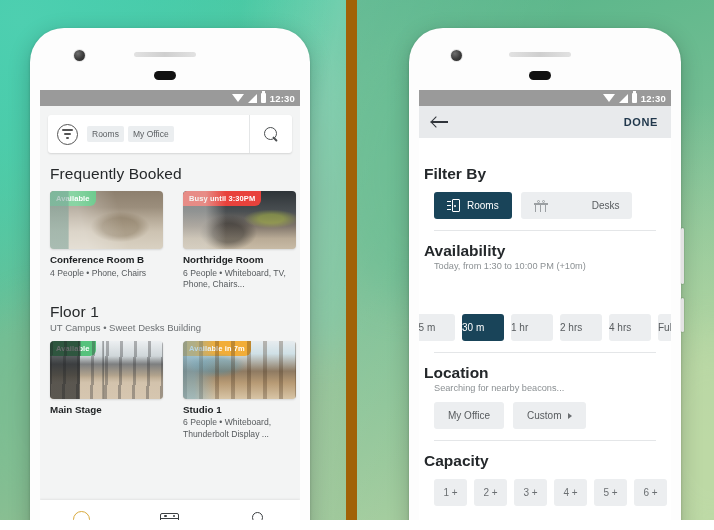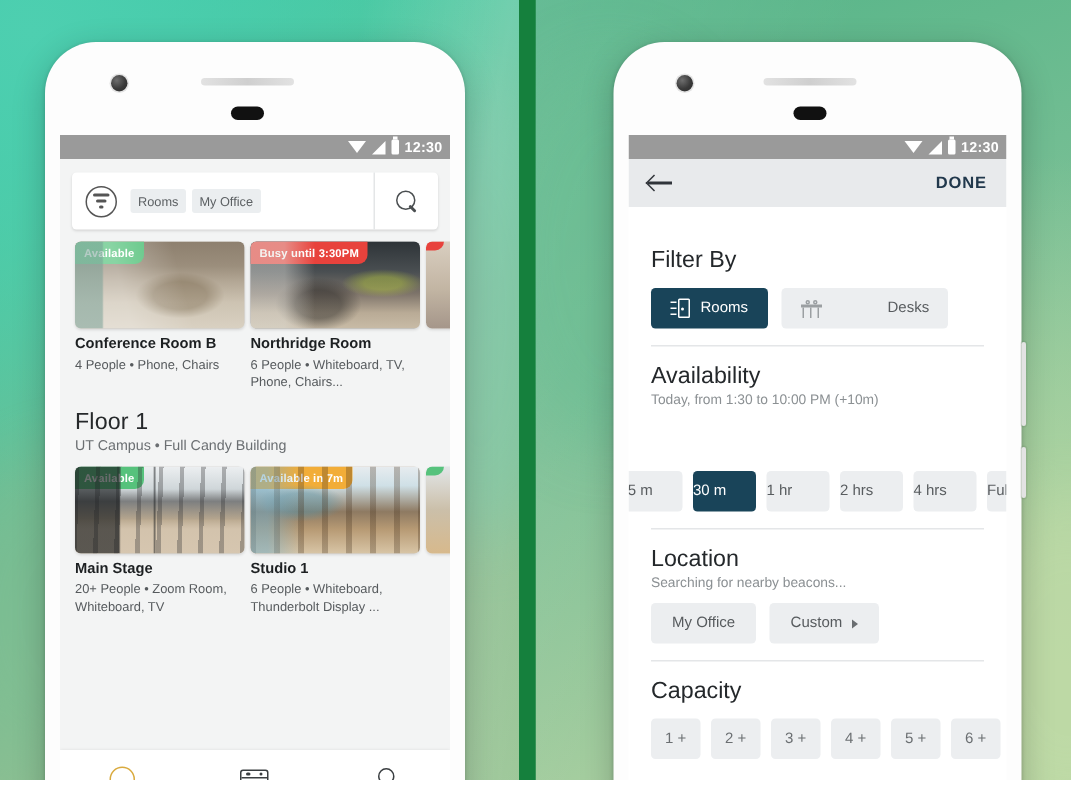--- a/index.html
+++ b/index.html
@@ -2,21 +2,21 @@
 <html><head>
 <meta charset="utf-8">
 <style>
   * { box-sizing: border-box; margin: 0; padding: 0; }
   html, body {
     width: 714px; height: 530px;
     overflow: hidden;
     font-family: "Liberation Sans", sans-serif;
     background: #ffffff;
   }
-  .stage { position: relative; width: 714px; height: 520px; overflow: hidden; background:#15803d; }
+  .stage { position: relative; width: 714px; height: 520px; overflow: hidden; background:#a16207; }
 
   
   .panel { position: absolute; top: 0; height: 530px; overflow: hidden; }
   .panel-left  { left: 0px;   width: 346px; }
   .panel-right { left: 357px; width: 357px; }
 
   .bg-left {
     position: absolute; inset: 0;
     background:
       radial-gradient(circle at 6% 4%, #4ecfb0 0%, rgba(78,207,176,0) 52%),
@@ -119,21 +119,21 @@
     border:1.6px solid #4a4e50; border-radius:50%;
   }
   .mag::after{
     content:""; position:absolute; left:9px; top:9px; width:6px; height:1.6px;
     background:#4a4e50; transform: rotate(45deg); transform-origin: left center; border-radius:1px;
   }
 
   .sec-title { font-size:15.5px; color:#26292b; margin: 12px 0 0 10px; font-weight:400; letter-spacing:.1px; }
   .sec-sub   { font-size:9.5px; color:#6b6f72; margin: 1px 0 0 10px; }
 
-  .cardrow { display:flex; gap:4px; margin: 8px 0 0 10px; }
+  .cardrow { display:flex; gap:20px; margin: 8px 0 0 10px; }
   .card { width: 113px; flex:none; }
   .card-img {
     position:relative; height: 58px; border-radius:4px; overflow:hidden;
     box-shadow: 0 1px 2px rgba(0,0,0,0.12);
   }
   .badge {
     position:absolute; top:0; left:0; color:#fff; font-size:7.5px; font-weight:bold;
     padding:3px 6px; border-bottom-right-radius:6px; border-top-left-radius:4px;
     letter-spacing:.1px; white-space:nowrap;
   }
@@ -213,21 +213,21 @@
     height:32px; background:#e8eaec; display:flex; align-items:center;
     justify-content:space-between; padding:0 13px;
   }
   .back-arrow { position:relative; width:17px; height:14px; }
   .back-arrow::before{ content:""; position:absolute; left:0; top:6px; width:16px; height:1.6px; background:#30343a; }
   .back-arrow::after{ content:""; position:absolute; left:0; top:3px; width:7px; height:7px;
     border-left:1.6px solid #30343a; border-bottom:1.6px solid #30343a; transform:rotate(45deg); }
   .done { font-size:11px; font-weight:bold; color:#21384c; letter-spacing:.6px; }
 
   .r-scroll { position:absolute; top:48px; left:0; right:0; bottom:0; overflow:hidden; }
-  .r-h1 { font-size:15.5px; color:#24282b; margin: 11px 0 0 15px; font-weight:400; }
+  .r-h1 { font-size:15.5px; color:#24282b; margin: 11px 0 0 5px; font-weight:700; }
   .r-sub { font-size:9.2px; color:#8b9093; margin: 1px 0 0 15px; }
   .hr { height:1px; background:#e4e6e8; margin: 11px 15px 0 15px; }
 
   .toggle-row { display:flex; gap:9px; margin: 9px 0 0 15px; }
   .tgl {
     display:flex; align-items:center; gap:7px; padding:7px 13px; border-radius:3px;
     font-size:10px; font-weight:500;
   }
   .tgl-on  { background:#194459; color:#fff; }
   .tgl-off { background:#eceef0; color:#585c5f;gap:44px; }
@@ -321,20 +321,21 @@
             <div class="chips-inline">
               <span class="chip-sm">Rooms</span>
               <span class="chip-sm">My Office</span>
             </div>
             <div class="search-div"></div>
             <div class="search-ic">
               <span class="mag"></span>
             </div>
           </div>
 
+          <div class="sec-title">Frequently Booked</div>
           <div class="cardrow">
             <div class="card">
               <div class="card-img ph1">
                 <span class="badge b-avail">Available</span>
               </div>
               <div class="card-name">Conference Room B</div>
               <div class="card-meta">4 People • Phone, Chairs</div>
             </div>
             <div class="card">
               <div class="card-img ph2">
@@ -344,28 +345,27 @@
               <div class="card-meta">6 People • Whiteboard, TV, Phone, Chairs...</div>
             </div>
             <div class="card">
               <div class="card-img ph3">
                 <span class="badge b-busy"></span>
               </div>
             </div>
           </div>
 
           <div class="sec-title">Floor 1</div>
-          <div class="sec-sub">UT Campus • Full Candy Building</div>
+          <div class="sec-sub">UT Campus • Sweet Desks Building</div>
           <div class="cardrow">
             <div class="card">
               <div class="card-img ph4">
                 <span class="badge b-avail">Available</span>
               </div>
               <div class="card-name">Main Stage</div>
-              <div class="card-meta">20+ People • Zoom Room, Whiteboard, TV</div>
             </div>
             <div class="card">
               <div class="card-img ph5">
                 <span class="badge b-soon">Available in 7m</span>
               </div>
               <div class="card-name">Studio 1</div>
               <div class="card-meta">6 People • Whiteboard, Thunderbolt Display ...</div>
             </div>
             <div class="card">
               <div class="card-img ph6">

